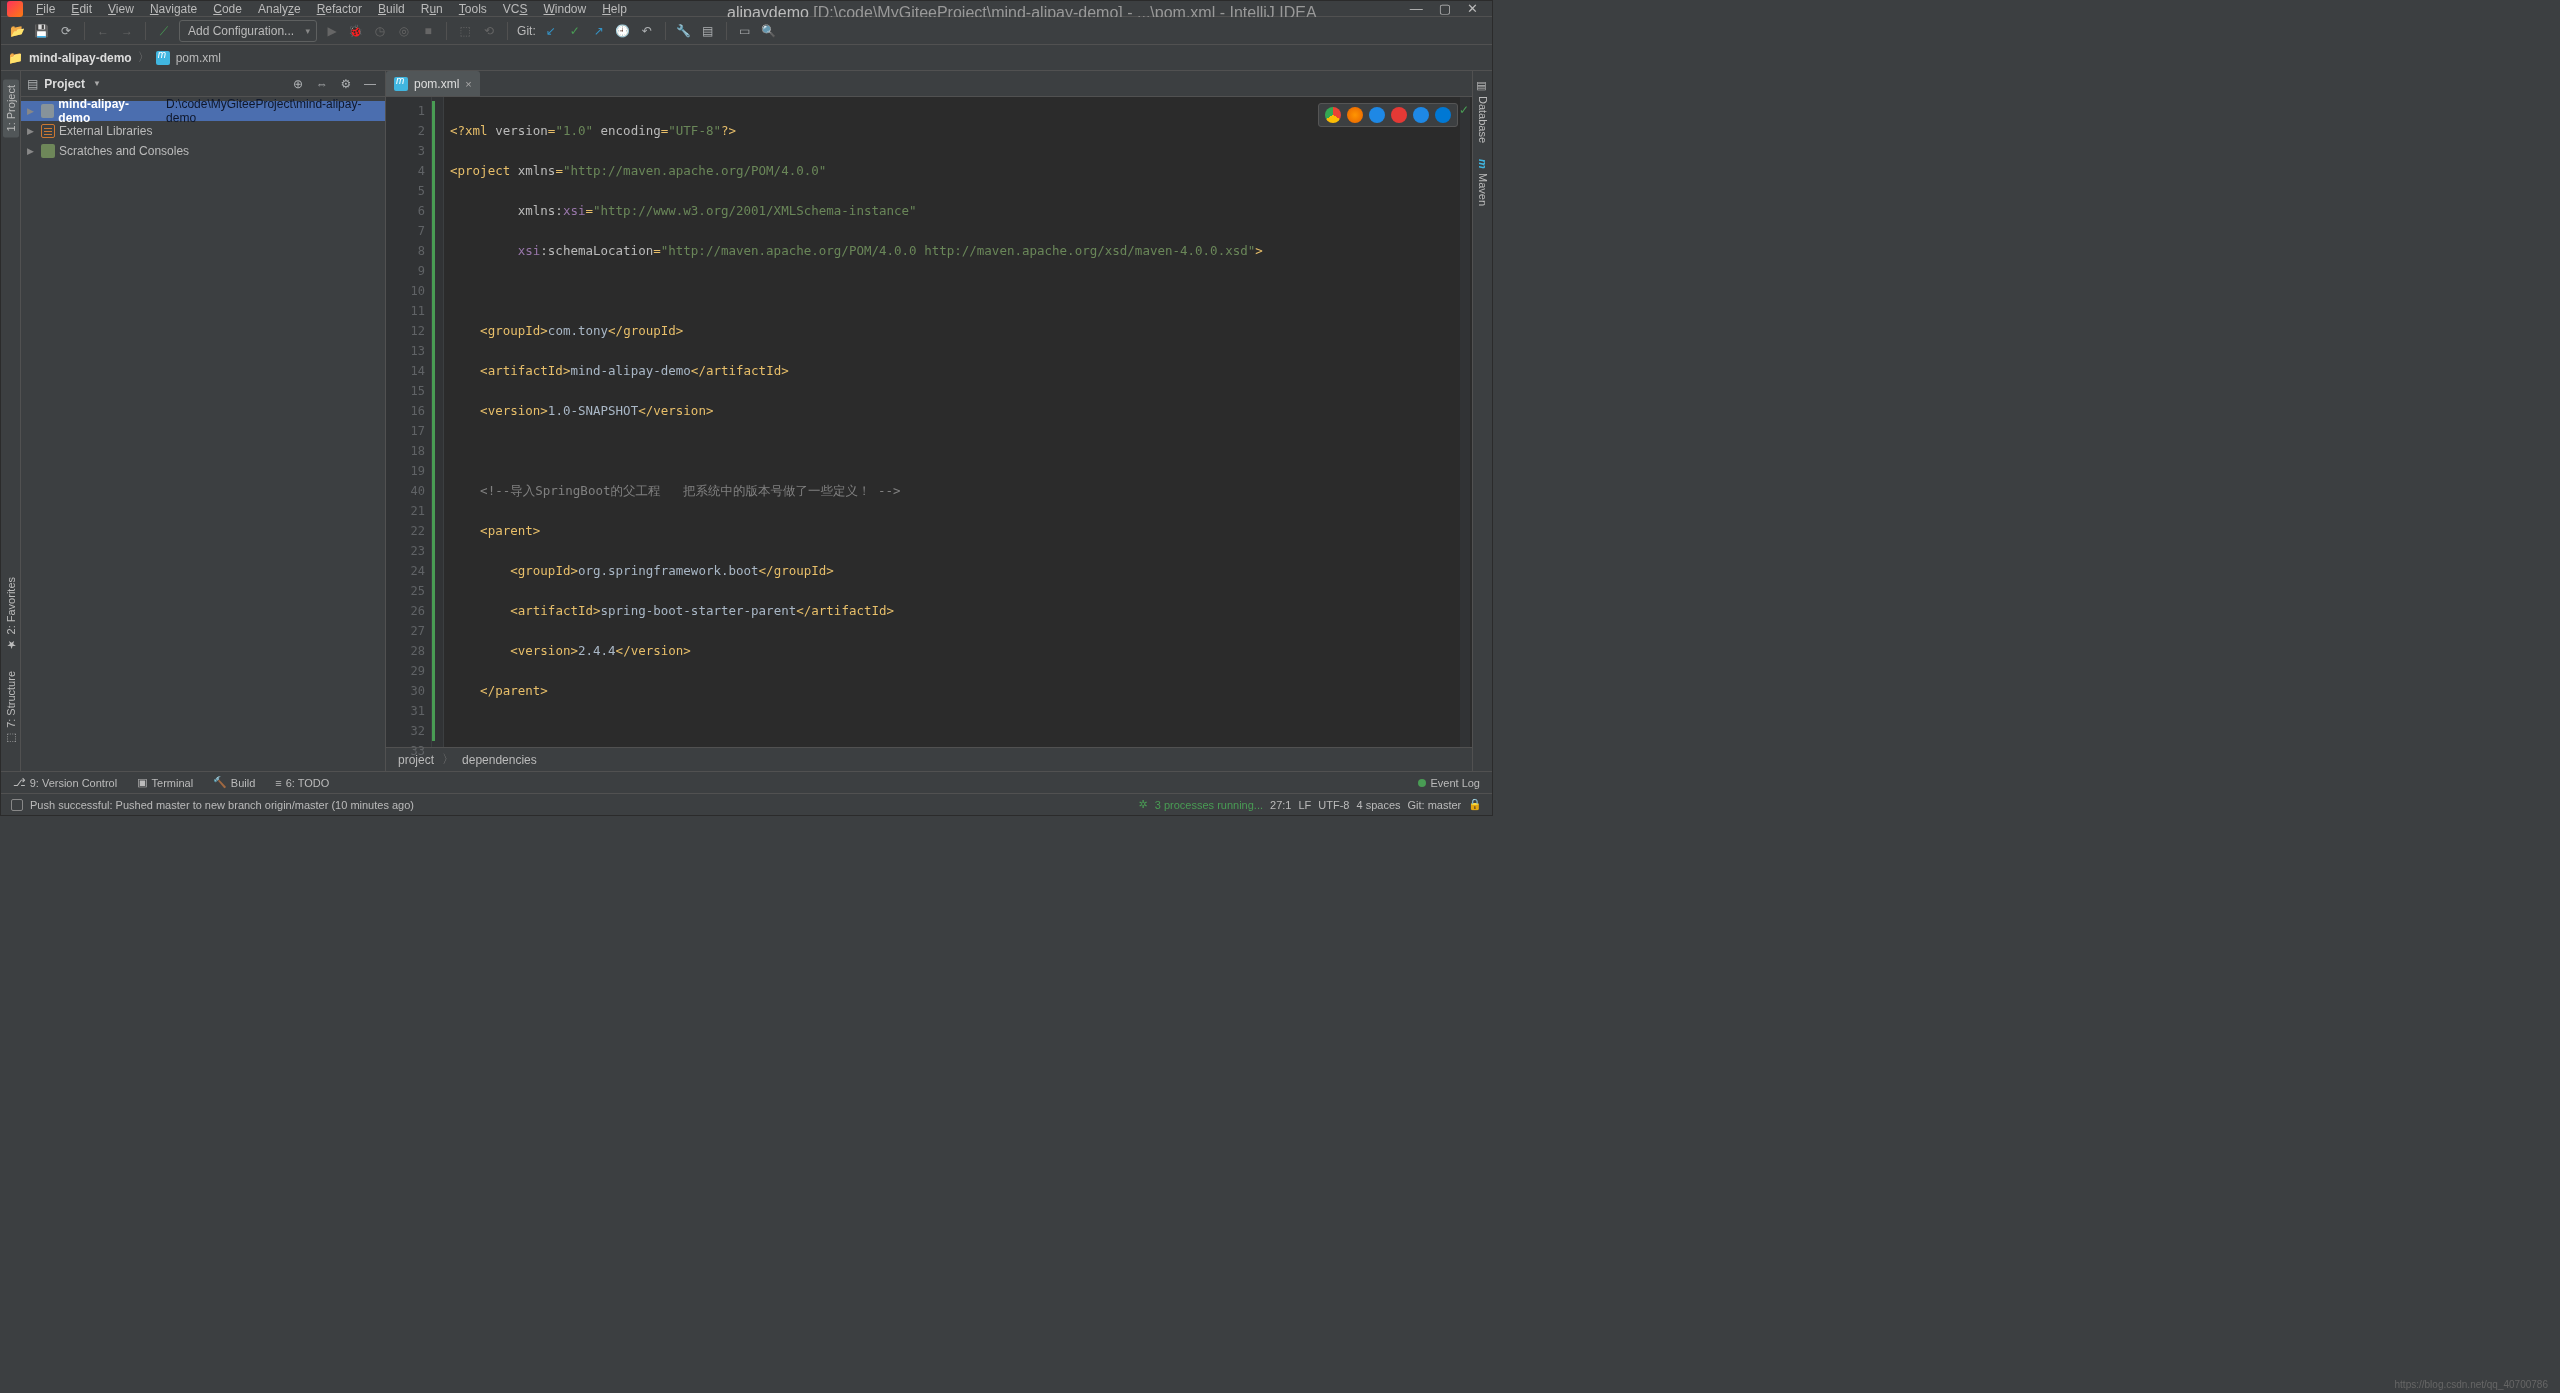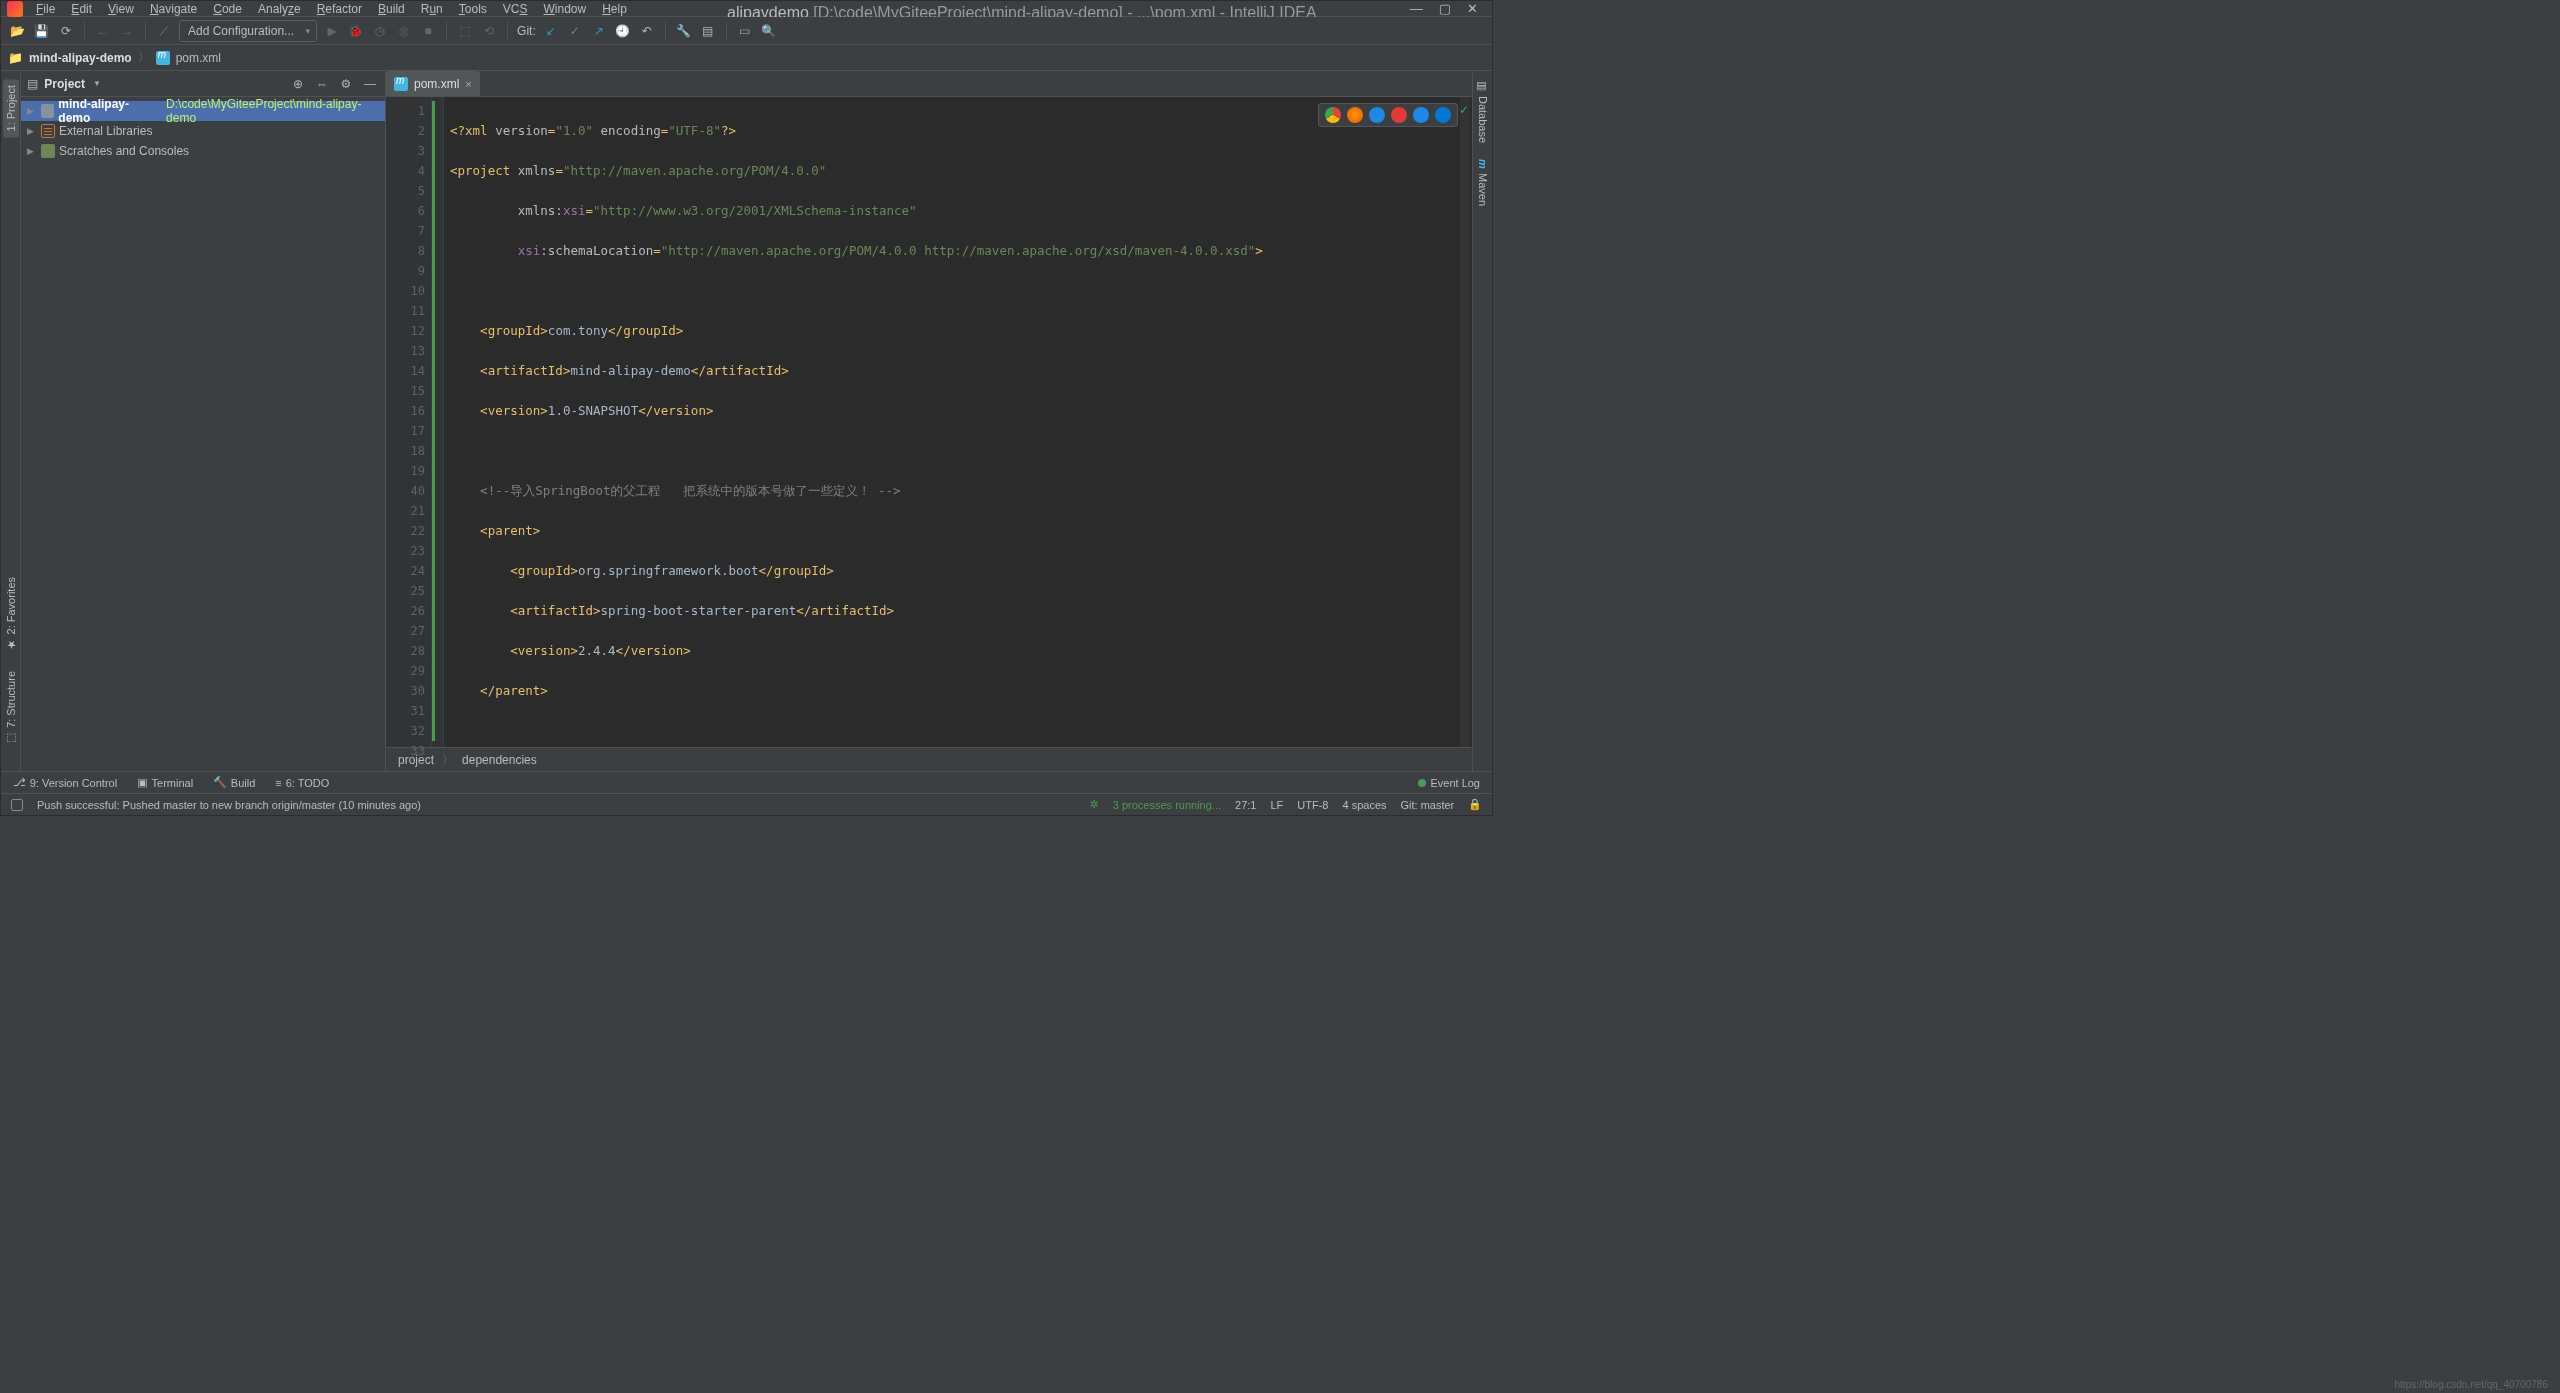--- a/index.html
+++ b/index.html
@@ -118,21 +118,21 @@
 .ph-btn { width:18px;height:18px;display:flex;align-items:center;justify-content:center;color:#aeb1b3;cursor:default;}
 .tree { flex:1; overflow:auto; padding-top:4px; font-size:12px;}
 .tree-row { display:flex;align-items:center;height:20px;gap:4px;padding-left:6px; }
 .tree-row.sel { background:#4b6eaf; color:#fff; }
 .arrow { width:10px;color:#888;font-size:9px; }
 .folder-icon { width:14px;height:14px;background:#87939a;border-radius:2px;}
 .lib-icon { width:14px;height:14px;border:1px solid #cc7832;border-radius:2px; position:relative;}
 .lib-icon::before{content:"";position:absolute;left:2px;top:3px;width:8px;height:1px;background:#cc7832;box-shadow:0 3px #cc7832,0 6px #cc7832;}
 .scratch-icon{width:14px;height:14px;background:#6e8759;border-radius:2px;}
 .tree-row .path { color: #808080; margin-left:4px; }
-.tree-row.sel .path{color:#bef264;}
+.tree-row.sel .path{color:#0f172a;}
 
 .editor-area { flex:1; display:flex; min-width:0;}
 .editor-main { flex:1; display:flex;flex-direction:column; min-width:0; background:#2b2b2b;}
 .tabs-row { height:26px; display:flex;align-items:flex-end; background:#3c3f41; border-bottom:1px solid #515151;}
 .file-tab { height:25px;display:flex;align-items:center;gap:6px;padding:0 8px;background:#515658;color:#ddd;border-top-left-radius:3px;border-top-right-radius:3px;}
 .file-tab .close-x{color:#aaa;font-size:11px;}
 .code-wrap { flex:1; display:flex; min-height:0; position:relative;}
 .gutter {
   width:46px;
   background:#313335;
@@ -178,21 +178,21 @@
 .right-strip{width:20px;background:#3c3f41;border-left:1px solid #515151;display:flex;flex-direction:column;align-items:center;gap:16px;padding-top:8px;}
 
 .editor-breadcrumb{height:24px;border-top:1px solid #515151;display:flex;align-items:center;gap:8px;padding-left:12px;color:#bbb;font-size:12px;background:#3c3f41;}
 .editor-breadcrumb .bsep{color:#7a7a7a;}
 
 .bottom-toolbar{height:22px;border-top:1px solid #515151;background:#3c3f41;display:flex;align-items:center;gap:20px;padding:0 12px;font-size:11px;color:#bbb;}
 .bottom-toolbar .fill{flex:1;}
 .bt-item{display:flex;align-items:center;gap:4px;}
 .green-dot{width:8px;height:8px;background:#499c54;border-radius:50%;}
 
-.status-bar{height:22px;border-top:1px solid #515151;background:#3c3f41;display:flex;align-items:center;gap:14px;padding:0 10px;font-size:11px;color:#bbb;}
+.status-bar{height:22px;border-top:1px solid #515151;background:#3c3f41;display:flex;align-items:center;gap:7px;padding:0 10px;font-size:11px;color:#bbb;}
 .status-bar .msg-icon{width:12px;height:12px;border:1px solid #888;border-radius:2px;}
 .status-bar .fill{flex:1;}
 .spin{color:#499c54;}
 .proc{color:#499c54;}
 .watermark{position:absolute;right:12px;bottom:3px;color:#666;font-size:10px;}
 </style>
 </head>
 <body>
 
 <div class="root">

